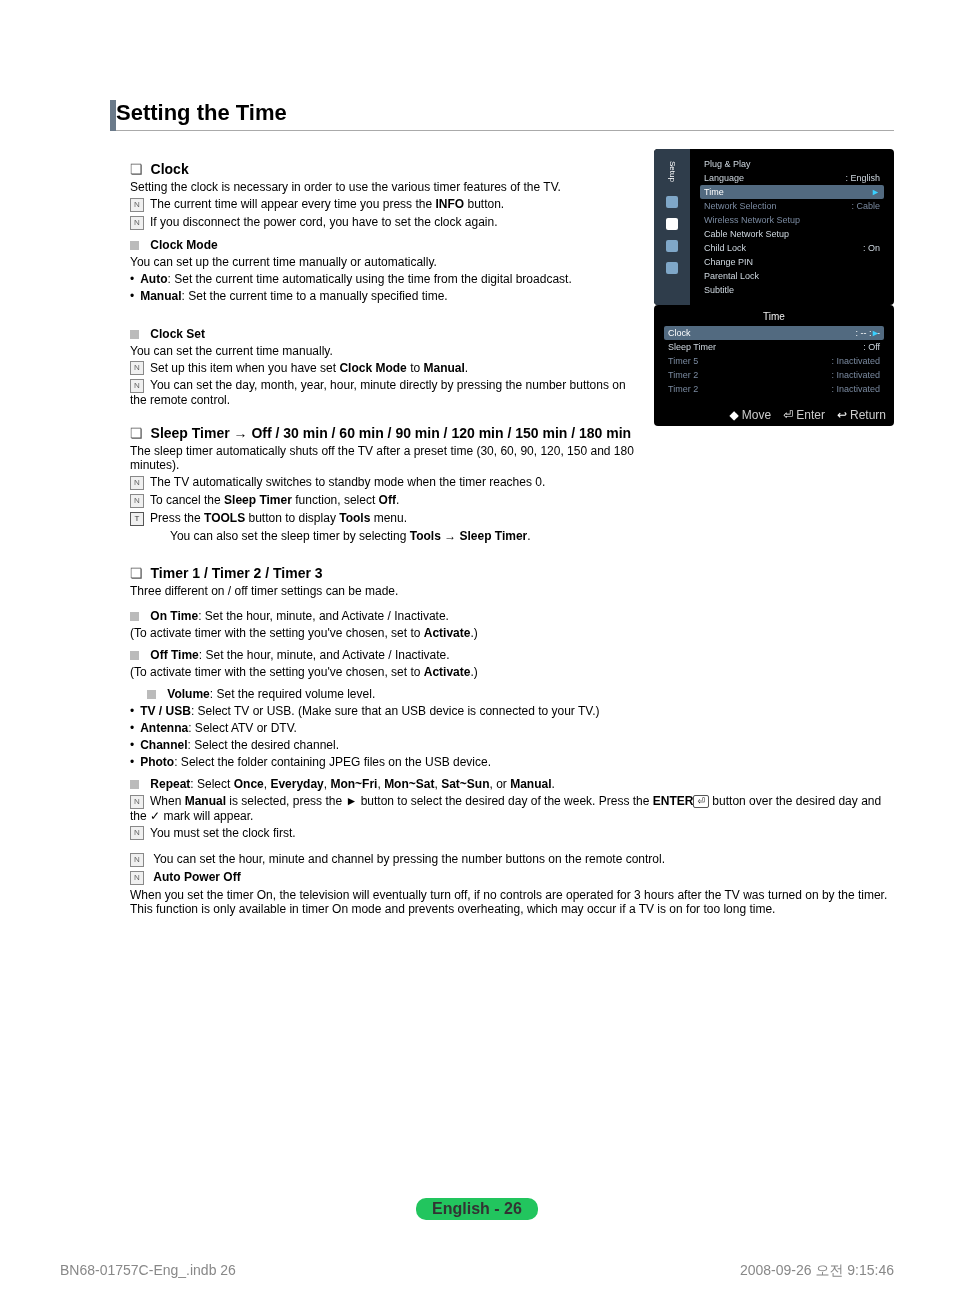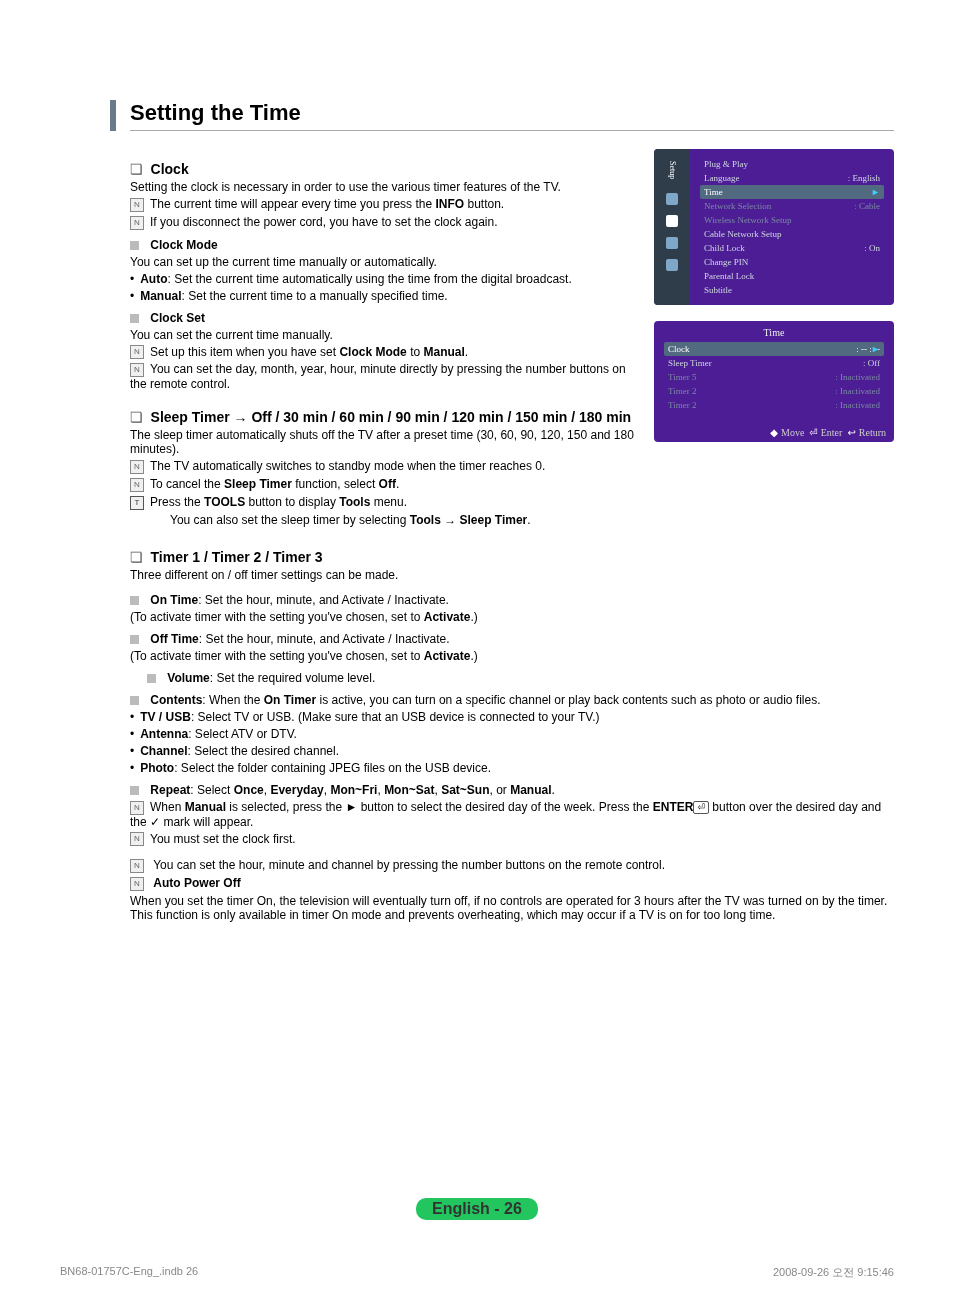--- a/index.html
+++ b/index.html
@@ -10,21 +10,20 @@
     color: #000;
     width: 954px;
   }
   .page {
     padding: 100px 60px 40px 110px;
     position: relative;
     min-height: 1170px;
   }
   .title-wrap {
     border-left: 6px solid #6a7a8a;
-    padding-left: 14px;
     margin-bottom: 18px;
   }
   .title {
     font-size: 22px;
     font-weight: bold;
     color: #000;
     border-bottom: 1px solid #aaa;
     padding-bottom: 4px;
   }
   .content {
@@ -79,28 +78,26 @@
     margin-right: 6px;
     vertical-align: middle;
     background: #f0f0f0;
   }
   .t-icon { border-color:#555; color:#333; }
   .dot::before { content: "•"; margin-right: 6px; }
   b { font-weight: bold; }
 
   
   .osd {
-    background: #4c1d95;
+    background: #000000;
     color: #ddd;
     font-size: 9px;
     border-radius: 4px;
-    margin-bottom: 16px;
     position: relative;
     overflow: hidden;
-    font-family: Liberation Serif, serif;
   }
   .osd-setup {
     display: flex;
   }
   .osd-sidebar {
     width: 36px;
     background: #2f3d4b;
     display: flex;
     flex-direction: column;
     align-items: center;
@@ -145,22 +142,22 @@
     text-align: center;
     padding: 6px 0 4px;
     color: #eee;
     font-size: 10px;
   }
   .osd-time-body { padding: 0 10px 30px; }
   .osd-foot {
     position: absolute;
     bottom: 4px; right: 8px;
     display: flex;
-    gap: 5px;
-    font-size: 10px;
+    gap: 12px;
+    font-size: 12px;
     color: #ccc;
   }
   .osd-foot span::before { margin-right: 3px; }
   .f-move::before { content: "◆"; color:#fff; }
   .f-enter::before { content: "⏎"; color:#fff; }
   .f-return::before { content: "↩"; color:#fff; }
 
   .page-foot {
     position: absolute;
     bottom: 90px;
@@ -175,21 +172,21 @@
     font-size: 16px;
     font-weight: bold;
     color: #333;
   }
   .print-meta {
     position: absolute;
     bottom: 30px;
     left: 60px; right: 60px;
     display: flex;
     justify-content: space-between;
-    font-size: 11px;
+    font-size: 14px;
     color: #888;
   }
   .check { font-family: Arial; }
   .enter-glyph {
     display:inline-block; border:1px solid #555; padding:0 3px; font-size:9px;
     border-radius:2px; line-height:11px; vertical-align:middle;
   }
 </style>
 </head>
 <body>
@@ -213,21 +210,21 @@
         <div class="indent line"><span class="n-icon">N</span><span>If you disconnect the power cord, you have to set the clock again.</span></div>
 
         <div class="line" style="margin-top:8px;">
           <span class="bullet-box"></span>
           <b>Clock Mode</b>
         </div>
         <div class="indent line">You can set up the current time manually or automatically.</div>
         <div class="indent line dot"><b>Auto</b><span>: Set the current time automatically using the time from the digital broadcast.</span></div>
         <div class="indent line dot"><b>Manual</b><span>: Set the current time to a manually specified time.</span></div>
 
-        <div class="line" style="margin-top:8px;">
+        <div class="line" style="margin-top:24px;">
           <span class="bullet-box"></span>
           <b>Clock Set</b>
         </div>
         <div class="indent line">You can set the current time manually.</div>
         <div class="indent line"><span class="n-icon">N</span><span>Set up this item when you have set <b>Clock Mode</b> to <b>Manual</b>.</span></div>
         <div class="indent line"><span class="n-icon">N</span><span>You can set the day, month, year, hour, minute directly by pressing the number buttons on the remote control.</span></div>
 
         <div class="q-head" style="margin-top:18px;">
           <span class="q-mark">❏</span>
           <span class="q-title">Sleep Timer → Off / 30 min / 60 min / 90 min / 120 min / 150 min / 180 min</span>
@@ -345,24 +342,20 @@
       <span class="bullet-box"></span>
       <span><b>Off Time</b>: Set the hour, minute, and Activate / Inactivate.</span>
     </div>
     <div class="indent line">(To activate timer with the setting you've chosen, set to <b>Activate</b>.)</div>
 
     <div class="line" style="margin-top:8px;padding-left:17px;">
       <span class="bullet-box"></span>
       <span><b>Volume</b>: Set the required volume level.</span>
     </div>
 
-    <div class="line" style="margin-top:8px;">
-      <span class="bullet-box"></span>
-      <span><b>Contents</b>: When the <b>On Timer</b> is active, you can turn on a specific channel or play back contents such as photo or audio files.</span>
-    </div>
     <div class="indent line dot"><b>TV / USB</b>: Select TV or USB. (Make sure that an USB device is connected to your TV.)</div>
     <div class="indent line dot"><b>Antenna</b>: Select ATV or DTV.</div>
     <div class="indent line dot"><b>Channel</b>: Select the desired channel.</div>
     <div class="indent line dot"><b>Photo</b>: Select the folder containing JPEG files on the USB device.</div>
 
     <div class="line" style="margin-top:8px;">
       <span class="bullet-box"></span>
       <span><b>Repeat</b>: Select <b>Once</b>, <b>Everyday</b>, <b>Mon~Fri</b>, <b>Mon~Sat</b>, <b>Sat~Sun</b>, or <b>Manual</b>.</span>
     </div>
     <div class="indent line"><span class="n-icon">N</span><span>When <b>Manual</b> is selected, press the ► button to select the desired day of the week. Press the <b>ENTER</b><span class="enter-glyph">⏎</span> button over the desired day and the <span class="check">✓</span> mark will appear.</span></div>

